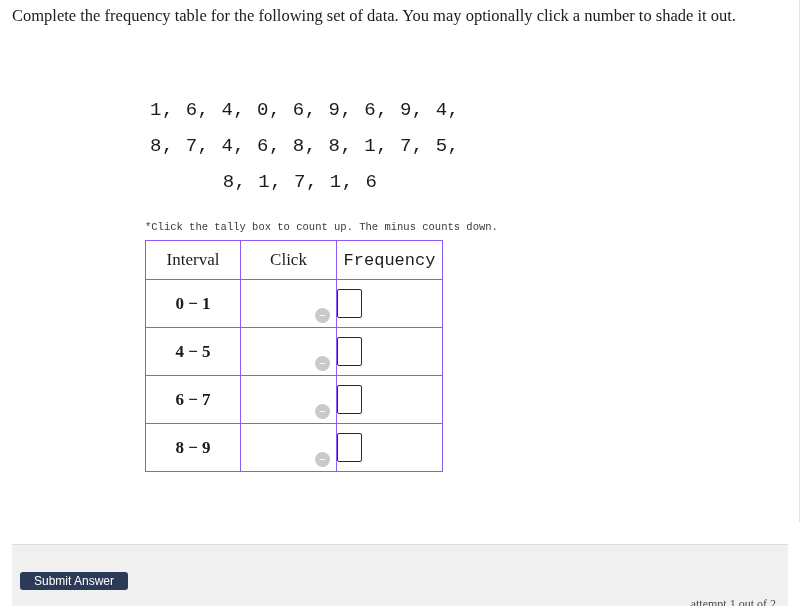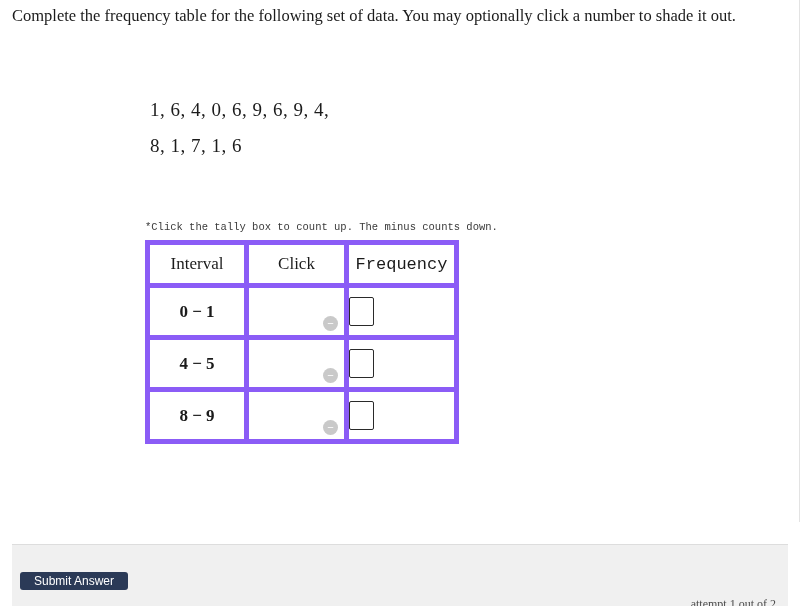--- a/index.html
+++ b/index.html
@@ -36,46 +36,47 @@
     width: 752px;
     font-size: 16.5px;
     line-height: 27px;
     color: #1b1b1b;
   }
   .data-block {
     position: absolute;
     left: 150px;
     top: 92px;
     width: 300px;
-    text-align: left;
+    text-align: center;
     font-size: 19px;
     line-height: 36px;
     color: #1b1b1b;
     letter-spacing: 0.5px;
+    font-family: Liberation Mono, monospace;
   }
   .data-row {
     white-space: nowrap;
   }
   .tally-note {
     position: absolute;
     left: 145px;
     top: 221px;
     font-size: 10.5px;
     color: #3a3a3a;
     font-family: Liberation Mono, monospace;
   }
   table.freq {
     position: absolute;
     left: 145px;
     top: 240px;
     border-collapse: collapse;
     background: #ffffff;
   }
   table.freq th, table.freq td {
-    border: 5px solid #8b5cf6;
+    border: 1px solid #8b5cf6;
     padding: 0;
     margin: 4px;
   }
   table.freq th {
     font-weight: normal;
     font-size: 17px;
     height: 38px;
     color: #1b1b1b;
   }
   th.col-interval { width: 94px; }
@@ -171,20 +172,21 @@
 <body>
 
 <div class="page">
 
   <div class="right-rule"></div>
 
   <div class="prompt">Complete the frequency table for the following set of data. You may optionally click a number to shade it out.</div>
 
   <div class="data-block">
     <div class="data-row">1,  6,  4,  0,  6,  9,  6,  9,  4,</div>
+    <div class="data-row">8,  7,  4,  6,  8,  8,  1,  7,  5,</div>
     <div class="data-row">8,  1,  7,  1,  6</div>
   </div>
 
   <div class="tally-note">*Click the tally box to count up. The minus counts down.</div>
 
   <table class="freq">
     <thead>
       <tr>
         <th class="col-interval">Interval</th>
         <th class="col-tally">Click</th>
@@ -206,20 +208,30 @@
         <td class="interval-cell">4 − 5</td>
         <td class="tally-cell">
           <span class="tally-marks"></span>
           <span class="minus-btn">−</span>
         </td>
         <td class="freq-cell">
           <input class="freq-input" type="text" value="" style="">
         </td>
       </tr>
       <tr>
+        <td class="interval-cell">6 − 7</td>
+        <td class="tally-cell">
+          <span class="tally-marks"></span>
+          <span class="minus-btn">−</span>
+        </td>
+        <td class="freq-cell">
+          <input class="freq-input" type="text" value="" style="">
+        </td>
+      </tr>
+      <tr>
         <td class="interval-cell">8 − 9</td>
         <td class="tally-cell">
           <span class="tally-marks"></span>
           <span class="minus-btn">−</span>
         </td>
         <td class="freq-cell">
           <input class="freq-input" type="text" value="" style="">
         </td>
       </tr>
     </tbody>

